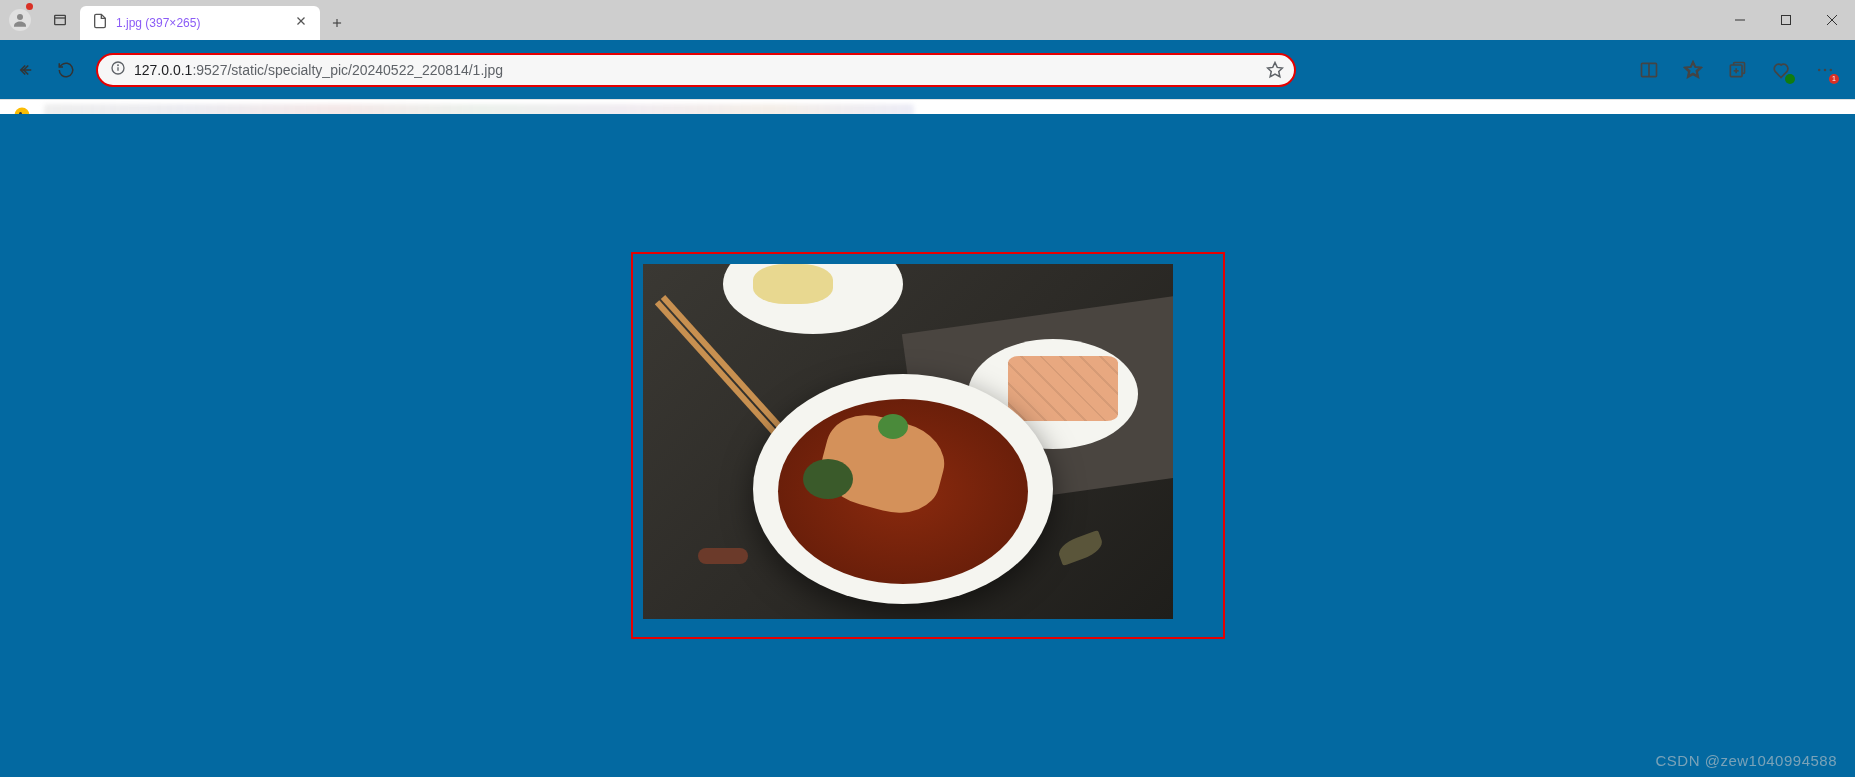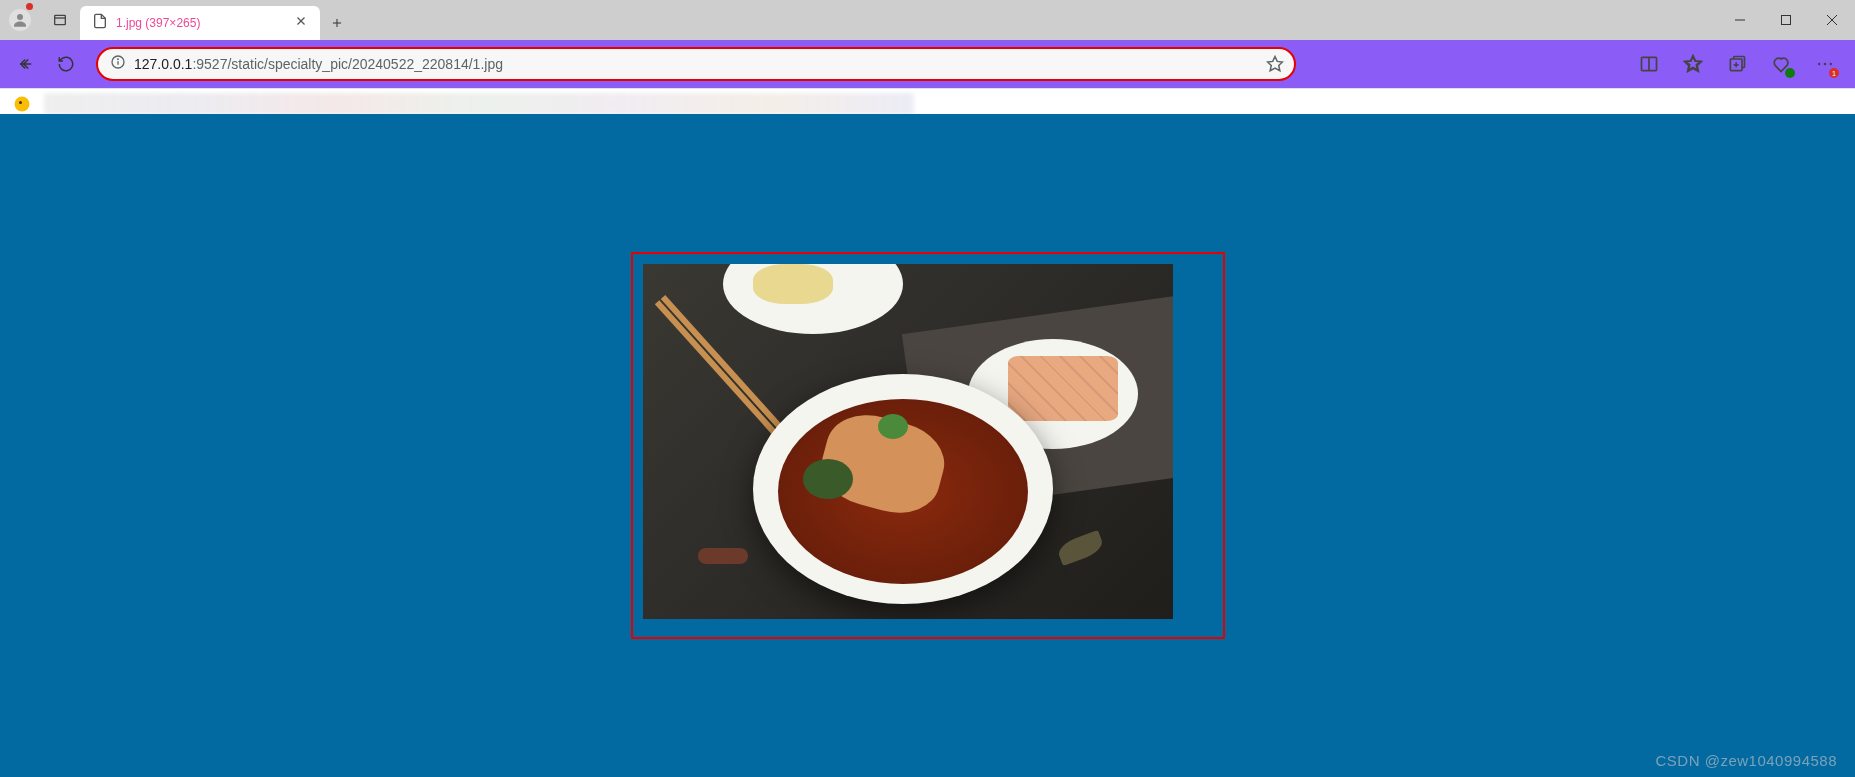--- a/index.html
+++ b/index.html
@@ -8,31 +8,31 @@
     .titlebar { height: 40px; background: #cecece; display: flex; align-items: center; padding: 0; }
     .profile-icon { width: 40px; height: 40px; display: flex; align-items: center; justify-content: center; position: relative; }
     .profile-avatar { width: 22px; height: 22px; background: #e0e0e0; border-radius: 50%; position: relative; display: flex; align-items: center; justify-content: center; }
     .profile-avatar svg { width: 18px; height: 18px; }
     .profile-dot { position: absolute; top: 3px; right: 7px; width: 7px; height: 7px; background: #d93025; border-radius: 50%; }
     .tab-icon-btn { width: 40px; height: 40px; display: flex; align-items: center; justify-content: center; cursor: pointer; }
     .tab-icon-btn svg { width: 16px; height: 16px; }
     
     .tab { display: flex; align-items: center; background: #fff; height: 34px; margin-top: 6px; border-radius: 6px 6px 0 0; padding: 0 12px; min-width: 240px; gap: 8px; }
     .tab .file-icon svg { width: 16px; height: 16px; }
-    .tab .tab-title { font-size: 12px; color: #ec4899; flex: 1; }
+    .tab .tab-title { font-size: 12px; color: #8b5cf6; flex: 1; }
     .tab .close-x { cursor: pointer; }
     .tab .close-x svg { width: 14px; height: 14px; }
     .new-tab { width: 34px; height: 34px; margin-top: 6px; display: flex; align-items: center; justify-content: center; cursor: pointer; }
     .new-tab svg { width: 14px; height: 14px; }
     
     .win-controls { margin-left: auto; display: flex; }
     .win-btn { width: 46px; height: 40px; display: flex; align-items: center; justify-content: center; cursor: pointer; }
     .win-btn svg { width: 12px; height: 12px; }
     
-    .toolbar { height: 49px; background: #8b5cf6; display: flex; align-items: center; padding: 16px 8px; gap: 4px; border-bottom: 1px solid #e0e0e0; }
+    .toolbar { height: 60px; background: #0369a1; display: flex; align-items: center; padding: 16px 8px; gap: 4px; border-bottom: 1px solid #e0e0e0; }
     .nav-btn { width: 36px; height: 36px; display: flex; align-items: center; justify-content: center; cursor: pointer; border-radius: 4px; }
     .nav-btn svg { width: 18px; height: 18px; }
     
     .url-wrap { flex: 1; height: 34px; background: #f7f7f7; border-radius: 17px; display: flex; align-items: center; padding: 0 4px 0 0; border: 2px solid #e60000; margin: 0 8px; max-width: 1200px; }
     .url-inner { flex: 1; display: flex; align-items: center; padding: 0 12px; gap: 8px; }
     .url-info-icon svg { width: 16px; height: 16px; }
     .url-text { font-size: 14px; color: #5f6368; flex: 1; }
     .url-host { color: #202124; }
     .star-btn { width: 30px; height: 30px; display: flex; align-items: center; justify-content: center; cursor: pointer; }
     .star-btn svg { width: 18px; height: 18px; }

